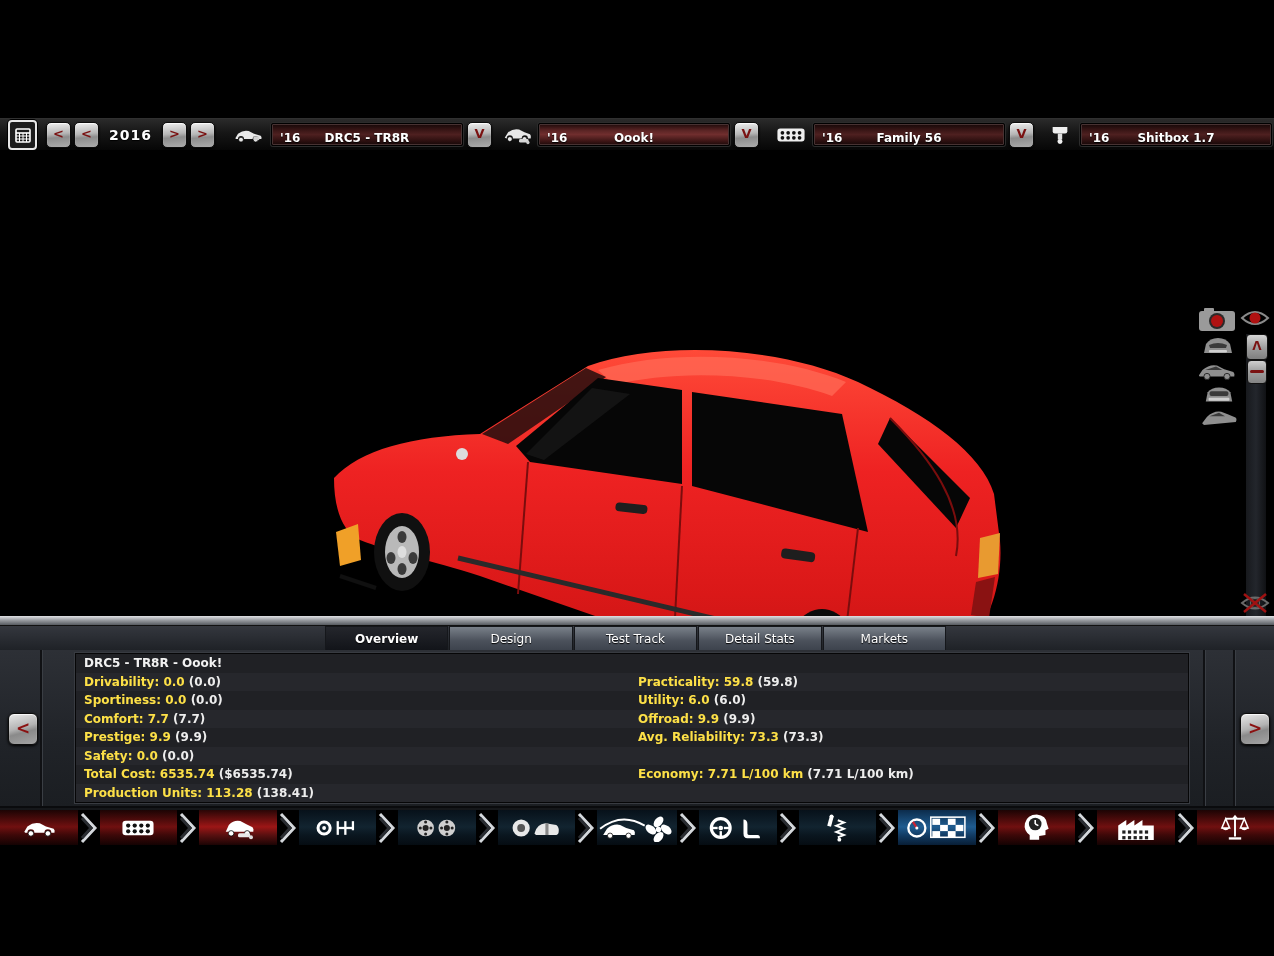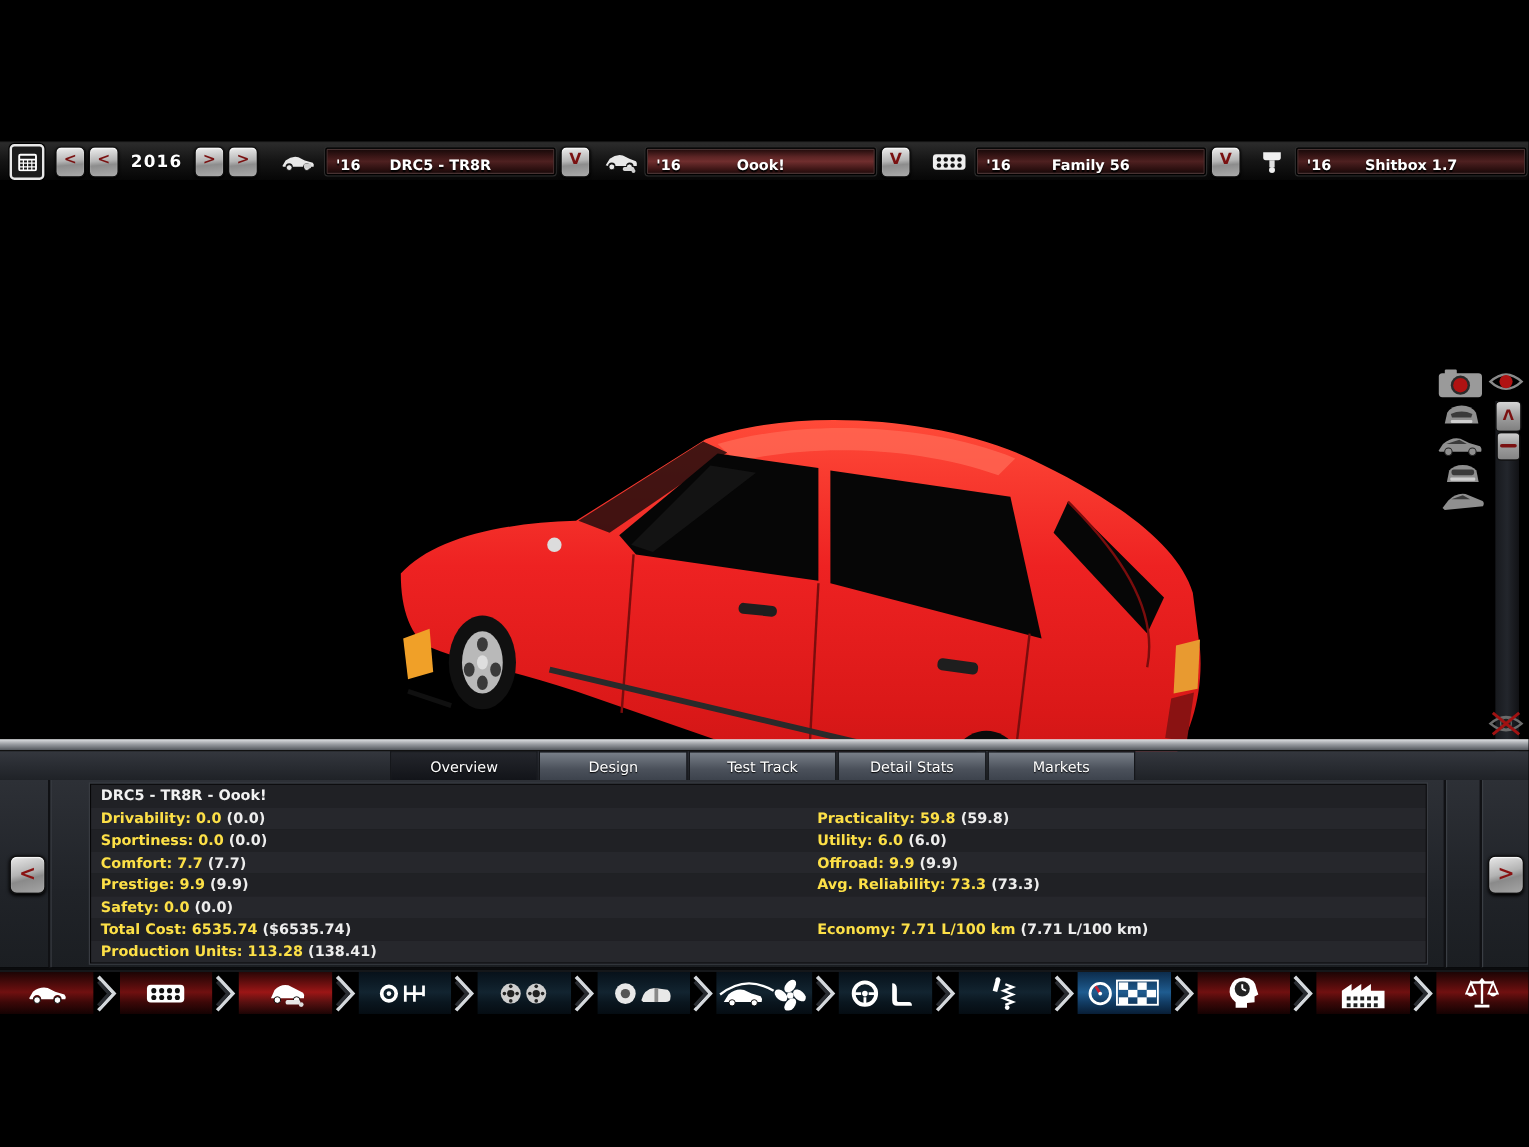--- a/index.html
+++ b/index.html
@@ -42,31 +42,31 @@
 
   
   .panel-strip{position:absolute;left:0;top:616px;width:1274px;height:10px;
                background:linear-gradient(#dfe1e4,#9b9ea3 45%,#565a60);border-bottom:1px solid #111;box-sizing:border-box;}
   .tab-row{position:absolute;left:0;top:626px;width:1274px;height:24px;
            background:linear-gradient(#34373e,#1f2227);}
   .tabs{position:absolute;left:325px;top:0;width:622px;height:24px;display:flex;}
   .tab{flex:1;display:flex;align-items:center;justify-content:center;color:#fff;font-size:12px;
        background:linear-gradient(#798089,#4b515b 60%,#3d434d);border:1px solid #15171b;border-bottom:none;
        text-shadow:0 1px 1px #000;cursor:pointer;margin-right:1px;}
-  .tab.active{background:linear-gradient(#24262c,#121419);}
+  .tab.active{background:linear-gradient(#24262c,#121419);font-weight:bold;}
   .panel-body{position:absolute;left:0;top:650px;width:1274px;height:158px;
               background:linear-gradient(#2d3036,#202328 60%,#1b1e22);border-bottom:2px solid #0a0b0d;box-sizing:border-box;}
   .groove{position:absolute;top:0;bottom:0;width:2px;background:#101114;box-shadow:1px 0 0 #3a3e44;}
   .stats-box{position:absolute;left:75px;top:3px;width:1112px;height:148px;background:#1b1c20;
              border:1px solid #060607;outline:1px solid #383b41;display:flex;flex-direction:column;}
   .stat-row{flex:1;display:flex;align-items:center;font-size:12px;font-weight:bold;white-space:nowrap;}
   .stat-row:nth-child(odd){background:#202125;}
   .stat-row:nth-child(even){background:#26272c;}
   .col-left{width:554px;padding-left:8px;overflow:hidden;}
-  .col-right{flex:1;overflow:hidden;margin-left:43px;}
+  .col-right{flex:1;overflow:hidden;}
   .st-title{color:#f2f2f2;}
   .st-y{color:#fde047;}
   .st-w{color:#ededed;}
   .panel-nav{position:absolute;width:28px;height:30px;border-radius:6px;
              background:linear-gradient(165deg,#e9e9e9,#b3b3b3 45%,#8a8a8a 60%,#a5a5a5);
              border:1px solid #0c0c0c;box-shadow:inset 0 1px 1px rgba(255,255,255,.85),0 1px 3px #000;
              color:#8a1111;font-weight:bold;font-size:17px;line-height:28px;text-align:center;cursor:pointer;}
 
   
   .bottom-bar{position:absolute;left:0;top:808px;width:1274px;height:37px;display:flex;

